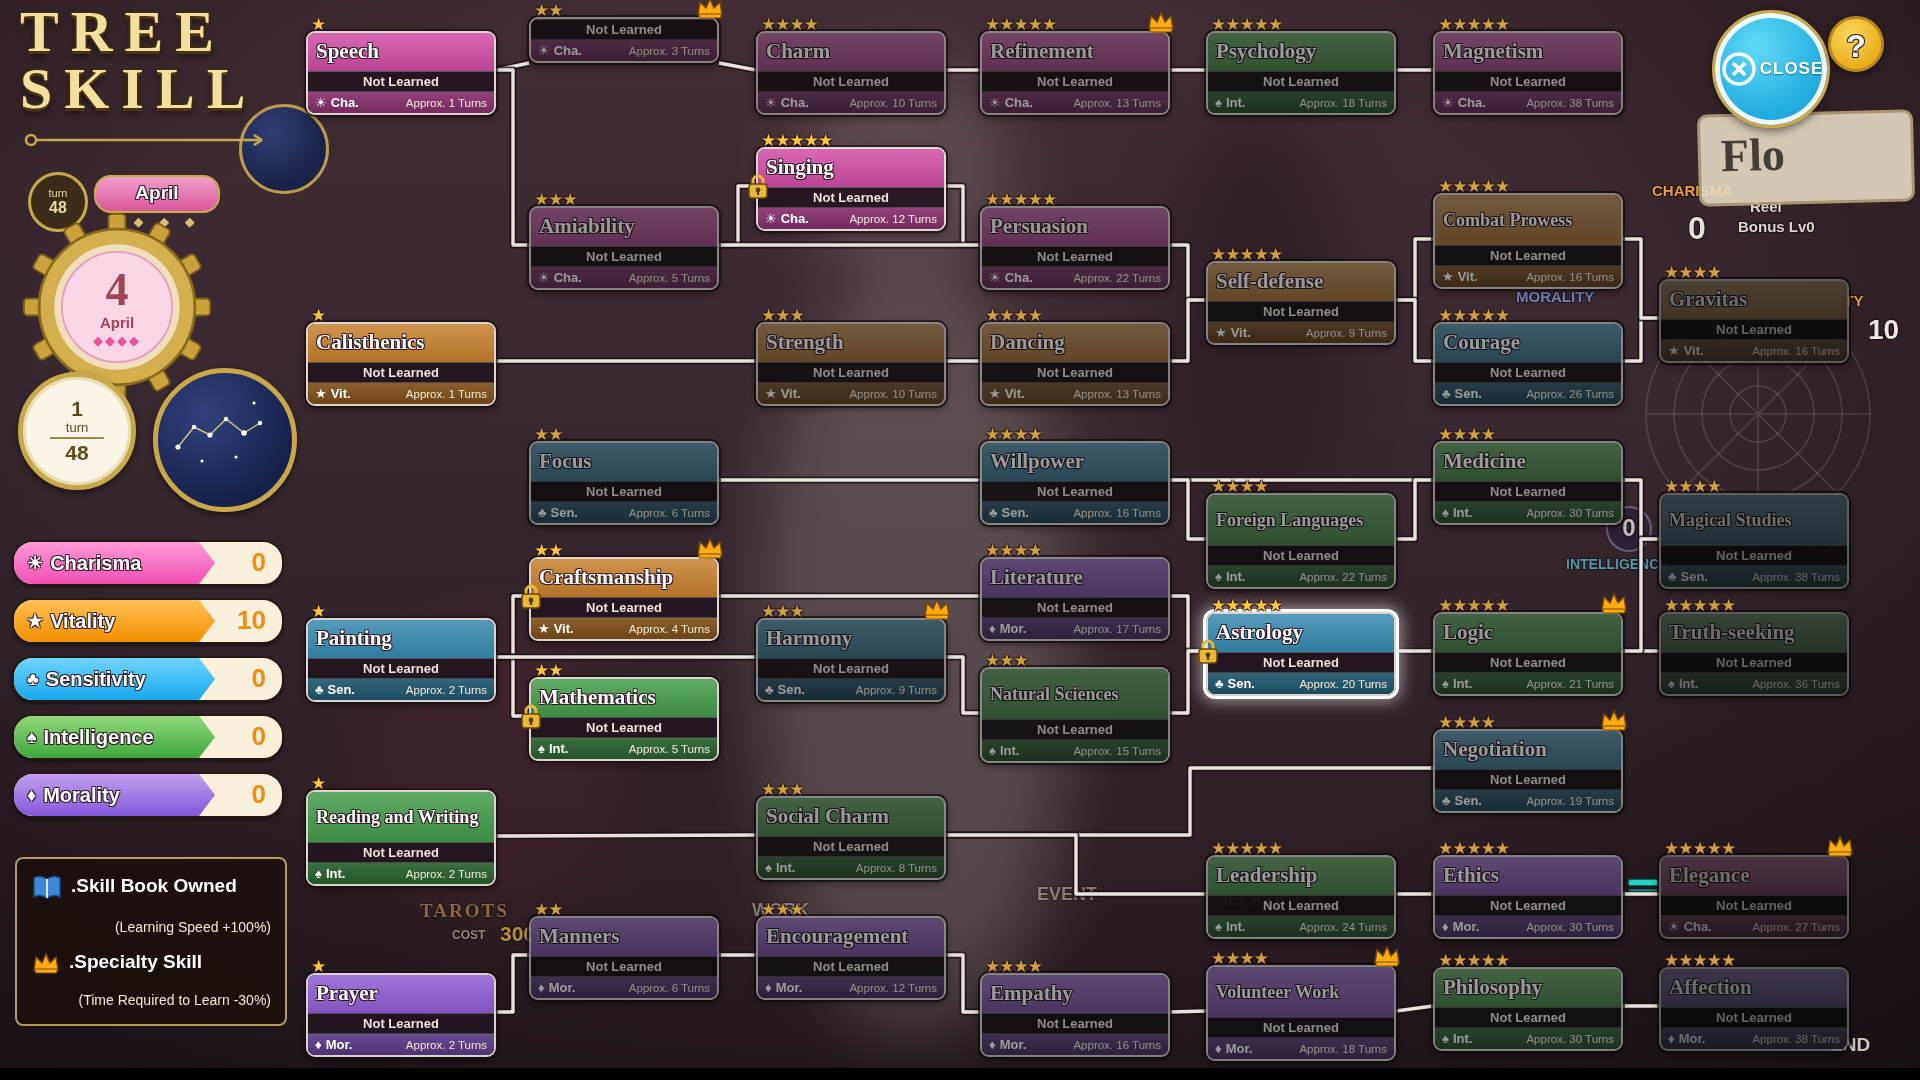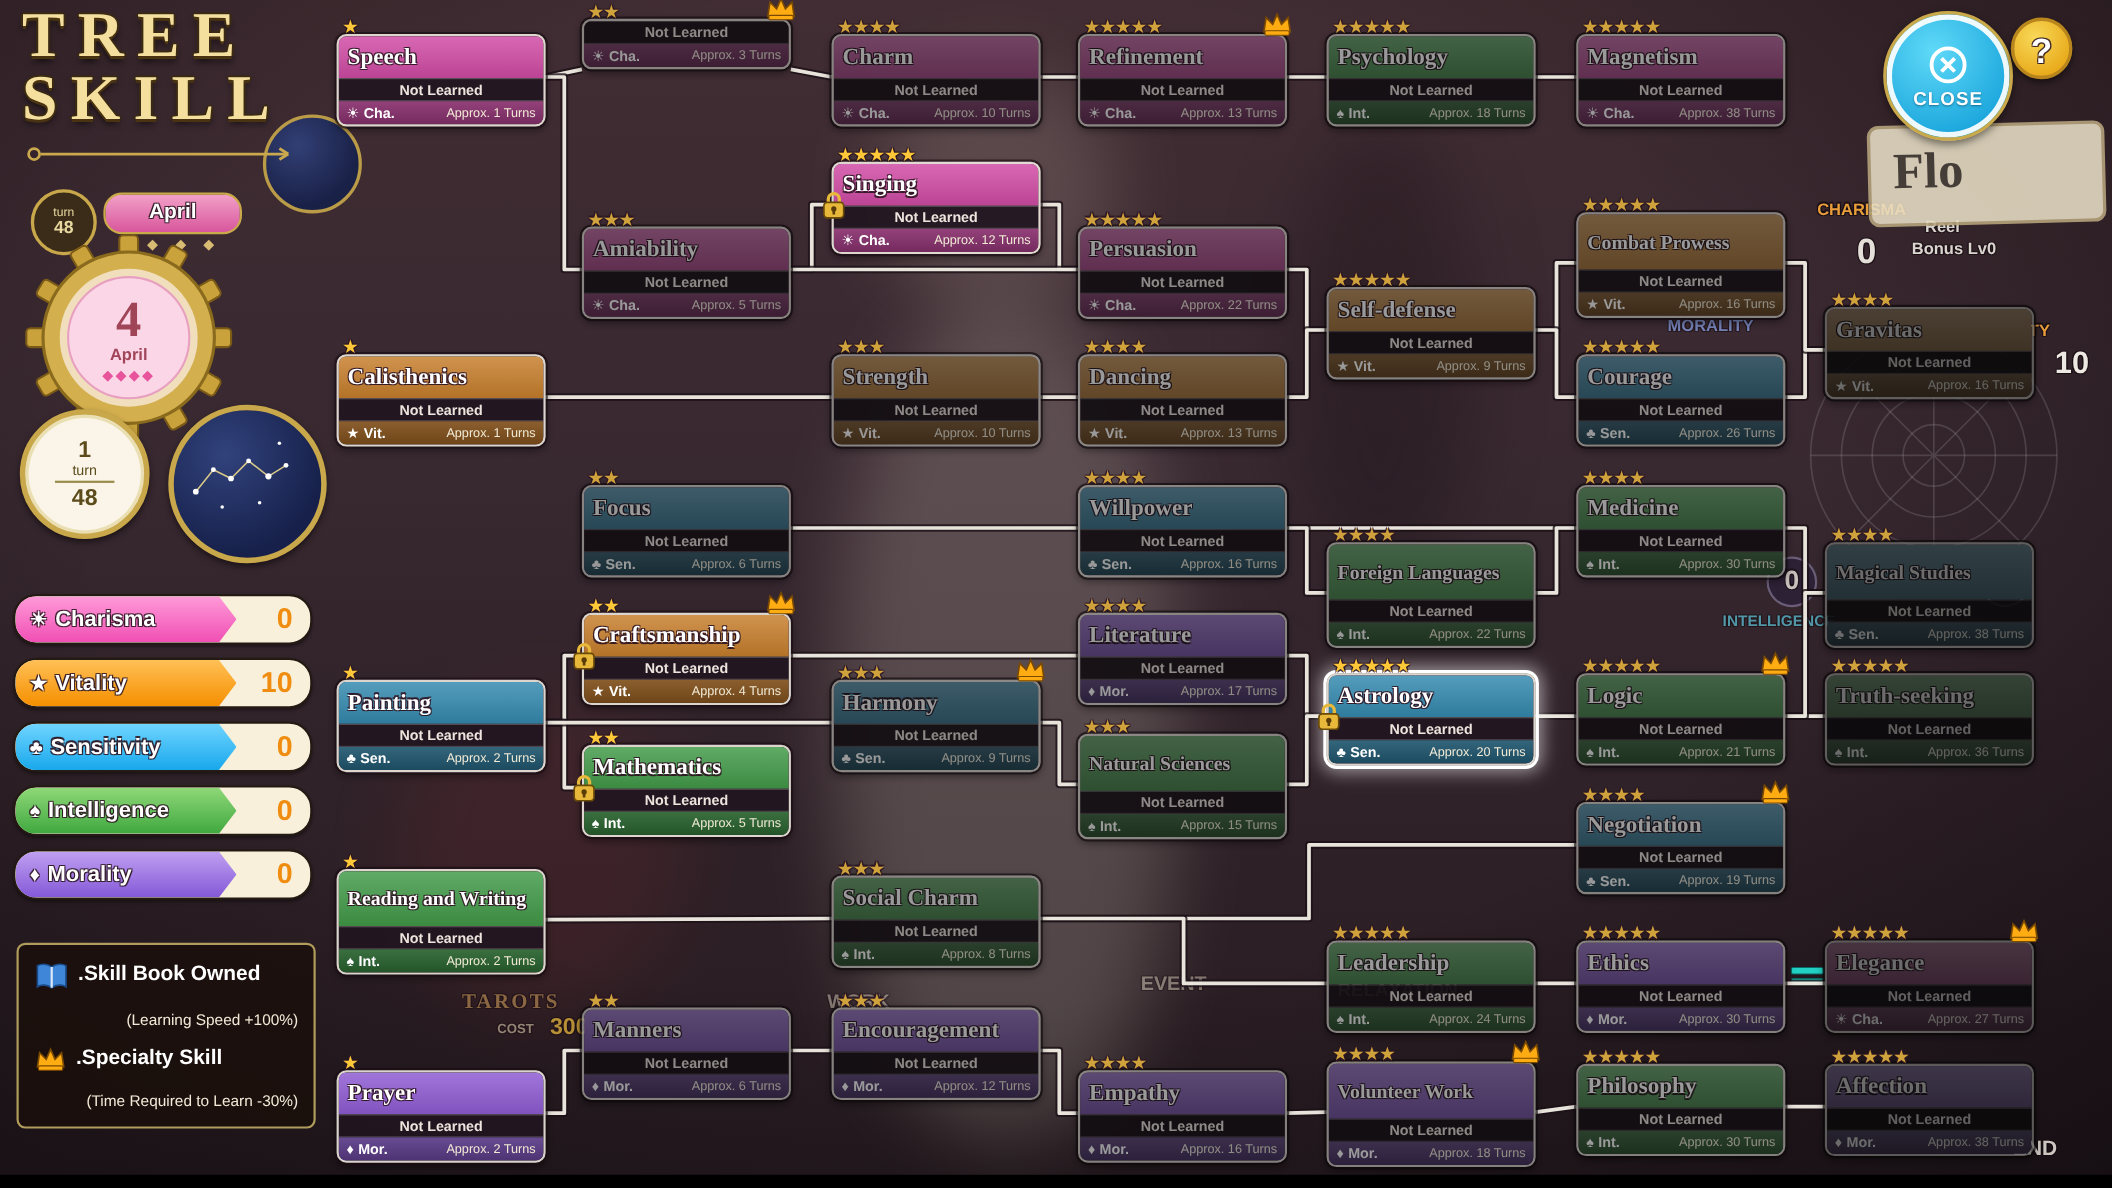--- a/index.html
+++ b/index.html
@@ -119,21 +119,21 @@
   .leg-row{display:flex;align-items:flex-start;gap:8px;}
   .leg-main{font-size:19px;font-weight:bold;color:#fff;line-height:1.2;}
   .leg-sub{font-size:14px;color:#f2ead8;text-align:right;margin-top:18px;}
   .leg-gap{height:16px;}
 
   
   .closebtn{position:absolute;left:1712px;top:10px;width:118px;height:118px;border-radius:50%;
             z-index:7;cursor:pointer;box-sizing:border-box;
             background:radial-gradient(circle at 38% 30%,#5fd9f8,#1ba6dc 75%);
             border:3px solid #caa94a;box-shadow:inset 0 0 0 5px rgba(255,255,255,.92),0 3px 8px rgba(0,0,0,.5);
-            display:flex;flex-direction:column;align-items:center;justify-content:center;gap:1px;}
+            display:flex;align-items:center;justify-content:center;gap:1px;}
   .closebtn .ctxt{color:#fff;font-weight:bold;font-size:17px;letter-spacing:1px;
                   text-shadow:0 1px 2px rgba(0,60,90,.6);}
   .helpbtn{position:absolute;left:1828px;top:16px;width:56px;height:56px;border-radius:50%;z-index:7;
            background:radial-gradient(circle at 38% 30%,#f8d858,#e8a818 80%);
            border:3px solid #b8861c;box-shadow:0 3px 6px rgba(0,0,0,.5);cursor:pointer;
            color:#fff;font-size:32px;font-weight:bold;text-align:center;line-height:54px;box-sizing:border-box;}
 </style>
 </head>
 <body>
 

